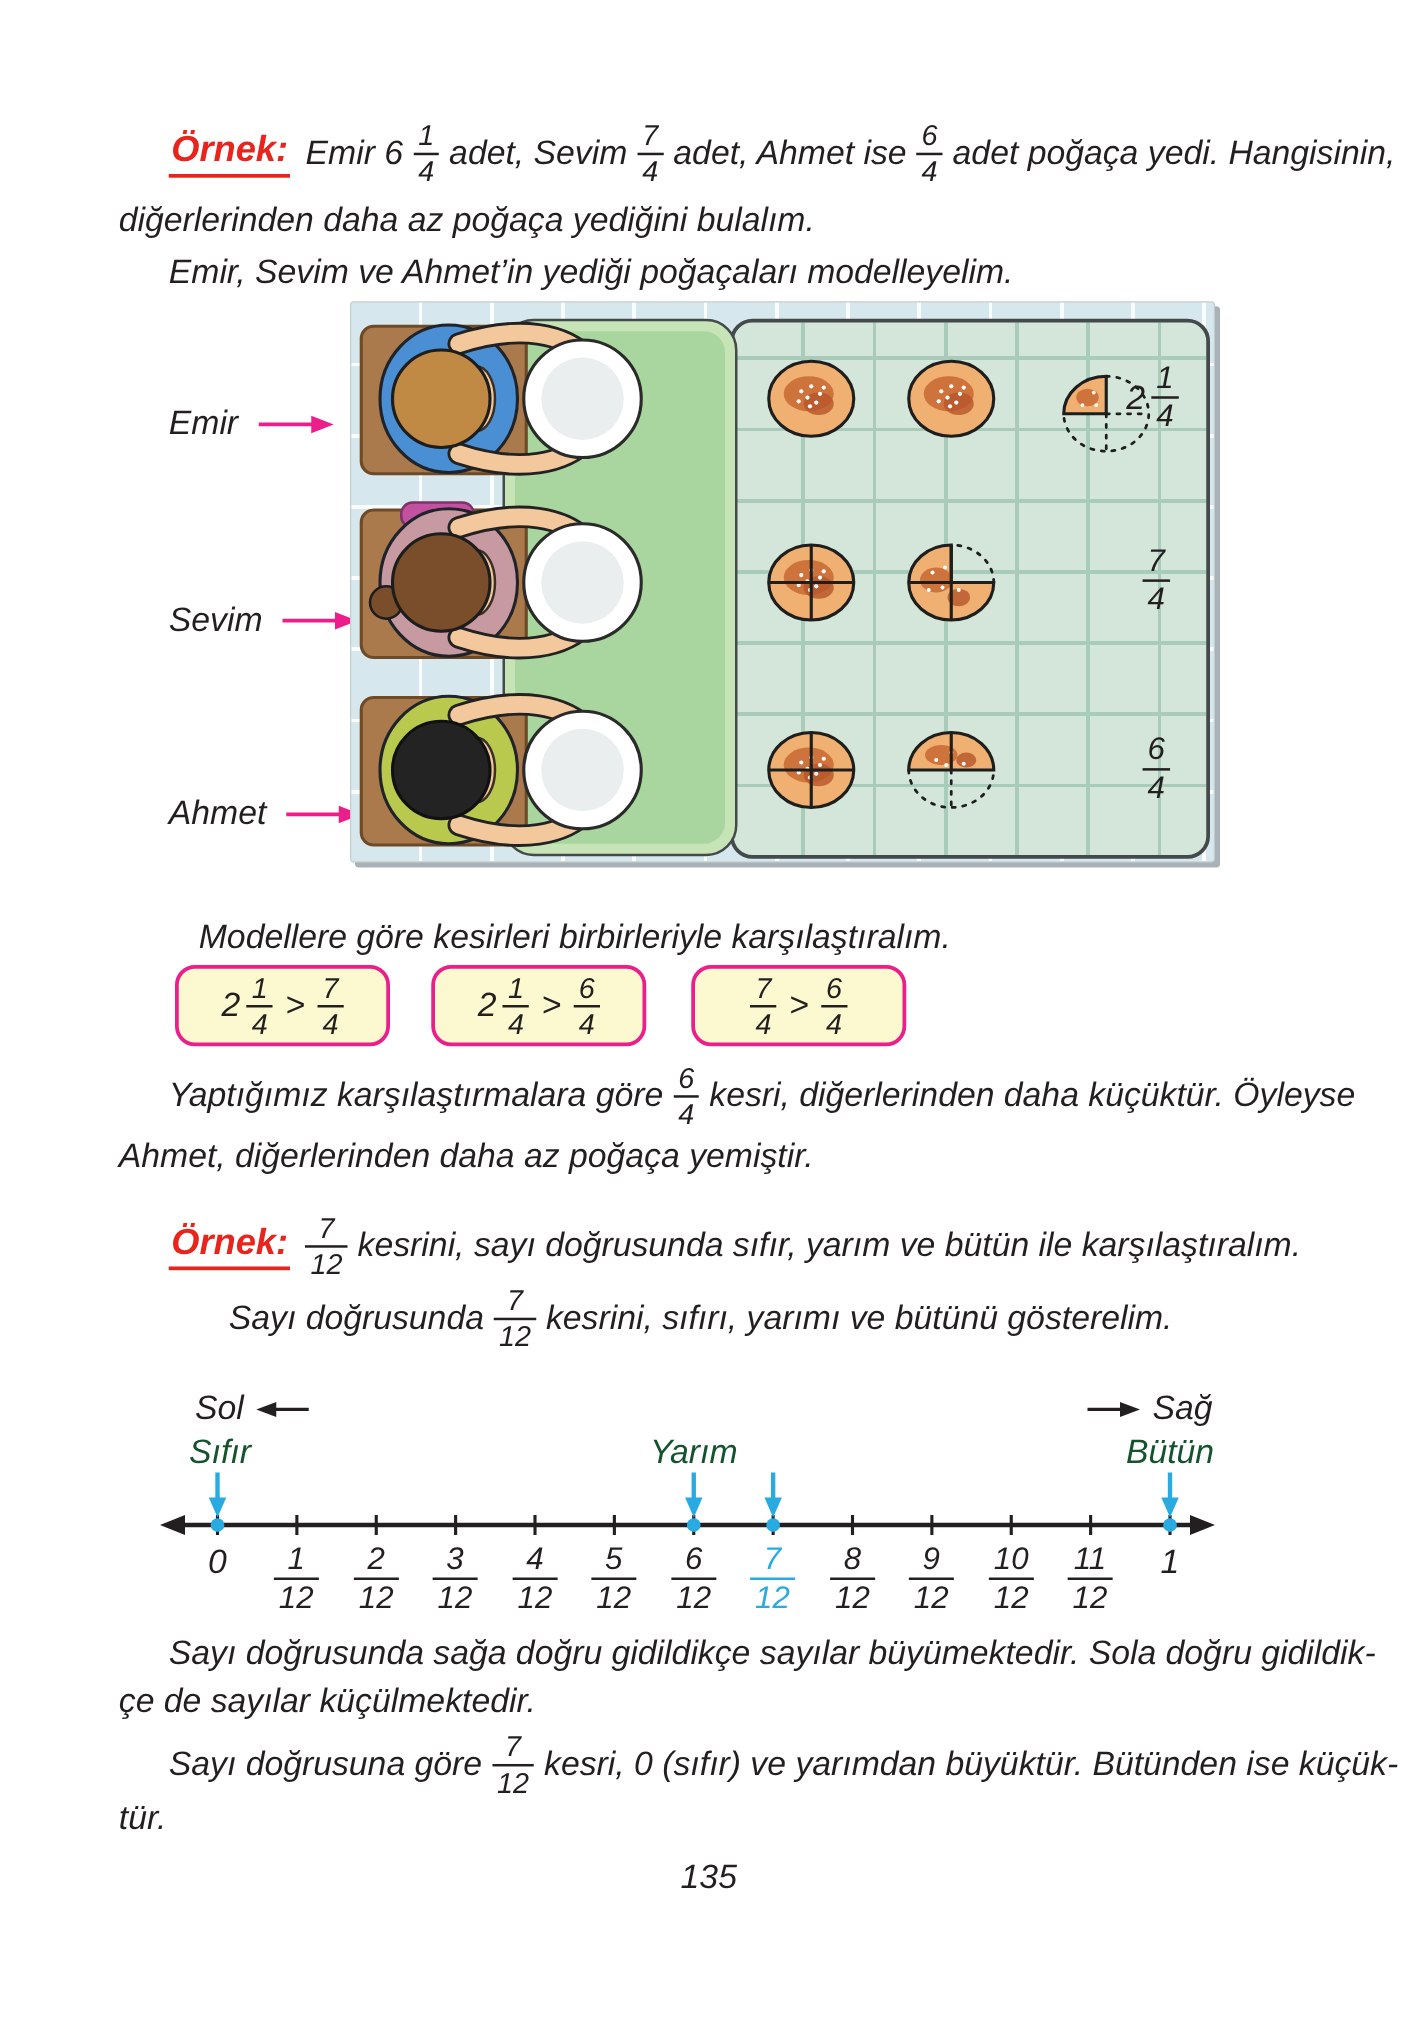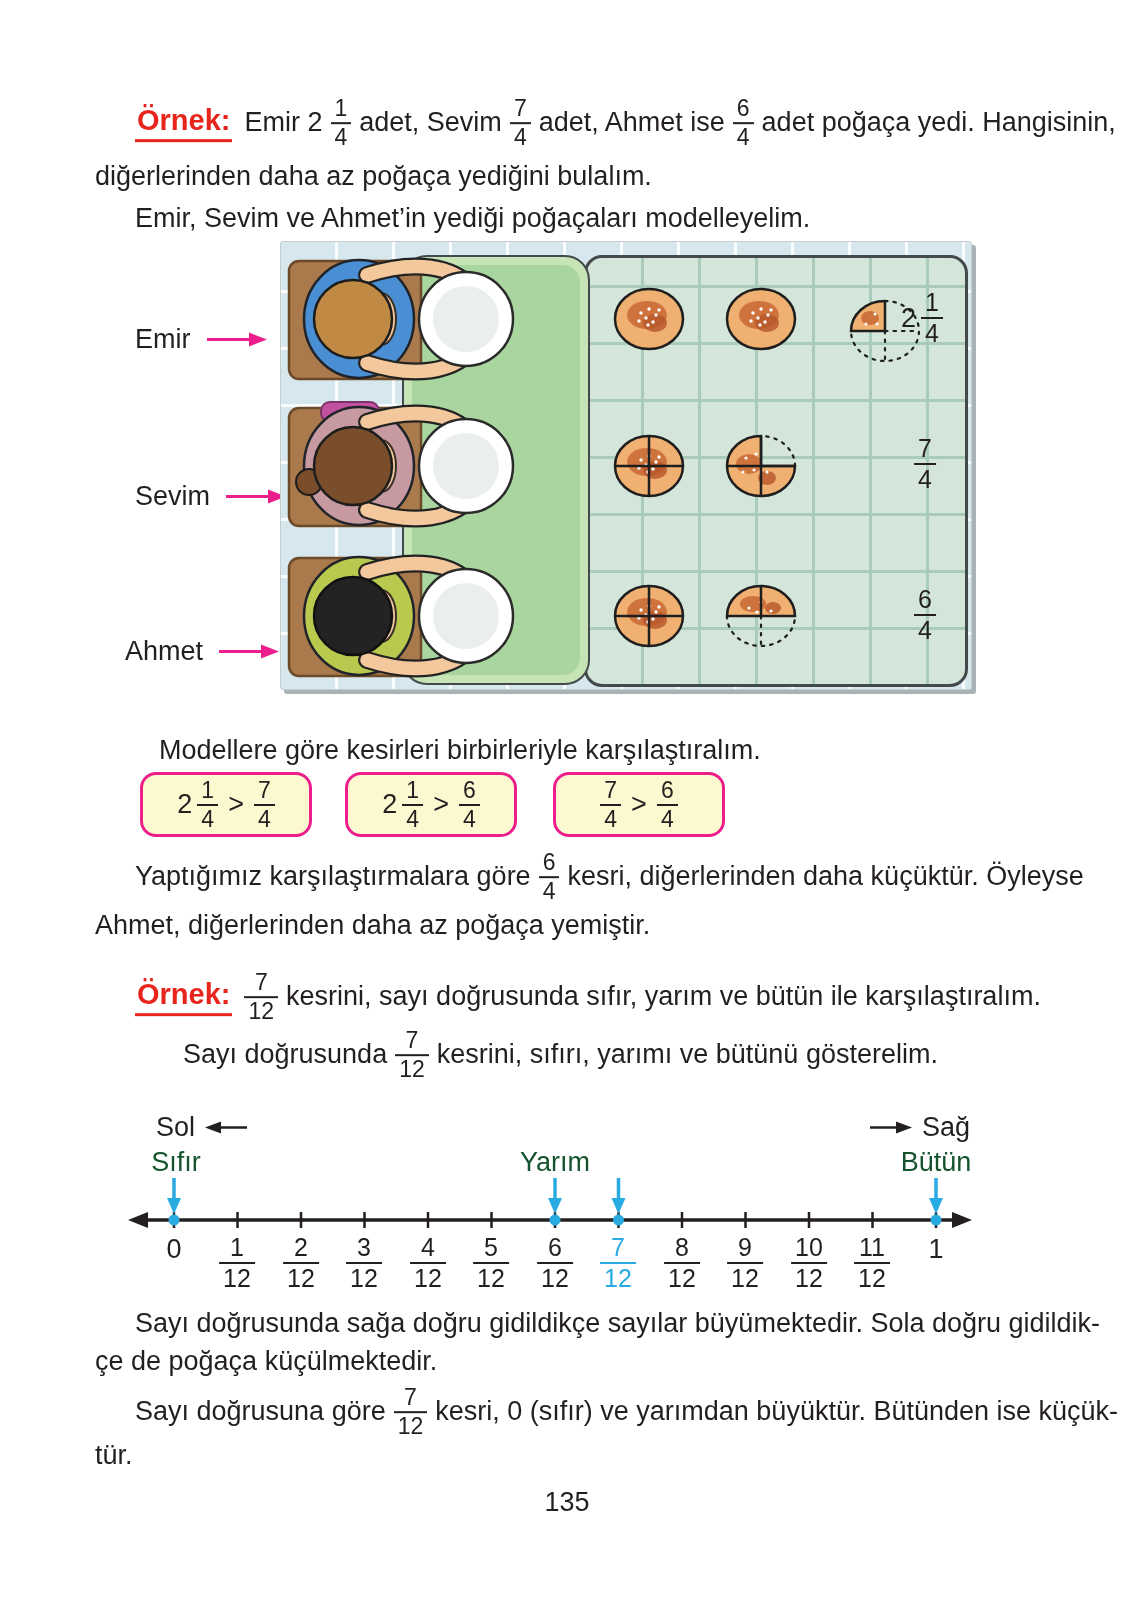--- a/index.html
+++ b/index.html
@@ -1,18 +1,18 @@
 <!DOCTYPE html>
 <html><head>
 <meta charset="utf-8">
 <style>
   html,body{margin:0;padding:0;background:#ffffff;}
   #page{
     position:relative; width:1134px; height:1616px; background:#ffffff;
-    font-family:"Liberation Sans", sans-serif; color:#231F20; overflow:hidden;
+    font-family:"Liberation Sans", sans-serif; color:#231F20; overflow:hidden;font-style:italic;
   }
   .tline{position:absolute; display:flex; align-items:center; gap:8px;
          font-size:27px; white-space:nowrap; transform:translateY(-50%);}
   .ornek{color:#E8251D; font-weight:700; font-size:29px;
          border-bottom:3px solid #E8251D; padding:0 2px 2px; margin-right:4px;}
   .frac{display:inline-flex; flex-direction:column; align-items:center;
         line-height:1.08; font-size:23px; font-weight:400;}
   .frac .fn{padding:0 4px 1px;}
   .frac .fd{border-top:2.2px solid currentColor; padding:1px 4px 0;}
   .mixed{display:inline-flex; align-items:center; gap:5px;}
@@ -56,21 +56,21 @@
   #page-num{position:absolute; left:567px; top:1502px; transform:translate(-50%,-50%);
     font-size:27px;}
 </style>
 </head>
 <body>
 
 <div id="page">
 
   <div class="tline" style="left:135px; top:123px;">
     <span class="ornek">Örnek:</span>
-    <span>Emir 2</span>
+    <span>Emir 6</span>
     <span class="frac">
         <span class="fn">1</span>
         <span class="fd">4</span>
       </span>
     <span>adet, Sevim</span>
     <span class="frac">
         <span class="fn">7</span>
         <span class="fd">4</span>
       </span>
     <span>adet, Ahmet ise</span>
@@ -94,21 +94,21 @@
         <polygon points="62,8 44,1 44,15" fill="#EC1E8C"></polygon>
       </svg>
   </div>
   <div class="fig-label" style="left:135px; top:460px;">
     <span>Sevim</span>
     <svg width="62" height="16" viewBox="0 0 62 16">
         <line x1="2" y1="8" x2="48" y2="8" stroke="#EC1E8C" stroke-width="3"></line>
         <polygon points="62,8 44,1 44,15" fill="#EC1E8C"></polygon>
       </svg>
   </div>
-  <div class="fig-label" style="left:125px; top:615px;">
+  <div class="fig-label" style="left:135px; top:615px;">
     <span>Ahmet</span>
     <svg width="62" height="16" viewBox="0 0 62 16">
         <line x1="2" y1="8" x2="48" y2="8" stroke="#EC1E8C" stroke-width="3"></line>
         <polygon points="62,8 44,1 44,15" fill="#EC1E8C"></polygon>
       </svg>
   </div>
 
   <div id="figure">
     <div id="green-panel"></div>
     <svg id="fig-svg" width="690" height="447" viewBox="0 0 690 447">
@@ -472,21 +472,21 @@
   <div class="nl-frac frac" style="left:872px;">
       <span class="fn">11</span>
       <span class="fd">12</span>
     </div>
   <div class="nl-end" style="left:936px;">1</div>
 
   <div class="tline" style="left:135px; top:1323px;">
     <span>Sayı doğrusunda sağa doğru gidildikçe sayılar büyümektedir. Sola doğru gidildik-</span>
   </div>
   <div class="tline" style="left:95px; top:1361px;">
-    <span>çe de poğaça küçülmektedir.</span>
+    <span>çe de sayılar küçülmektedir.</span>
   </div>
   <div class="tline" style="left:135px; top:1412px;">
     <span>Sayı doğrusuna göre</span>
     <span class="frac">
         <span class="fn">7</span>
         <span class="fd">12</span>
       </span>
     <span>kesri, 0 (sıfır) ve yarımdan büyüktür. Bütünden ise küçük-</span>
   </div>
   <div class="tline" style="left:95px; top:1455px;align-items:center;">

